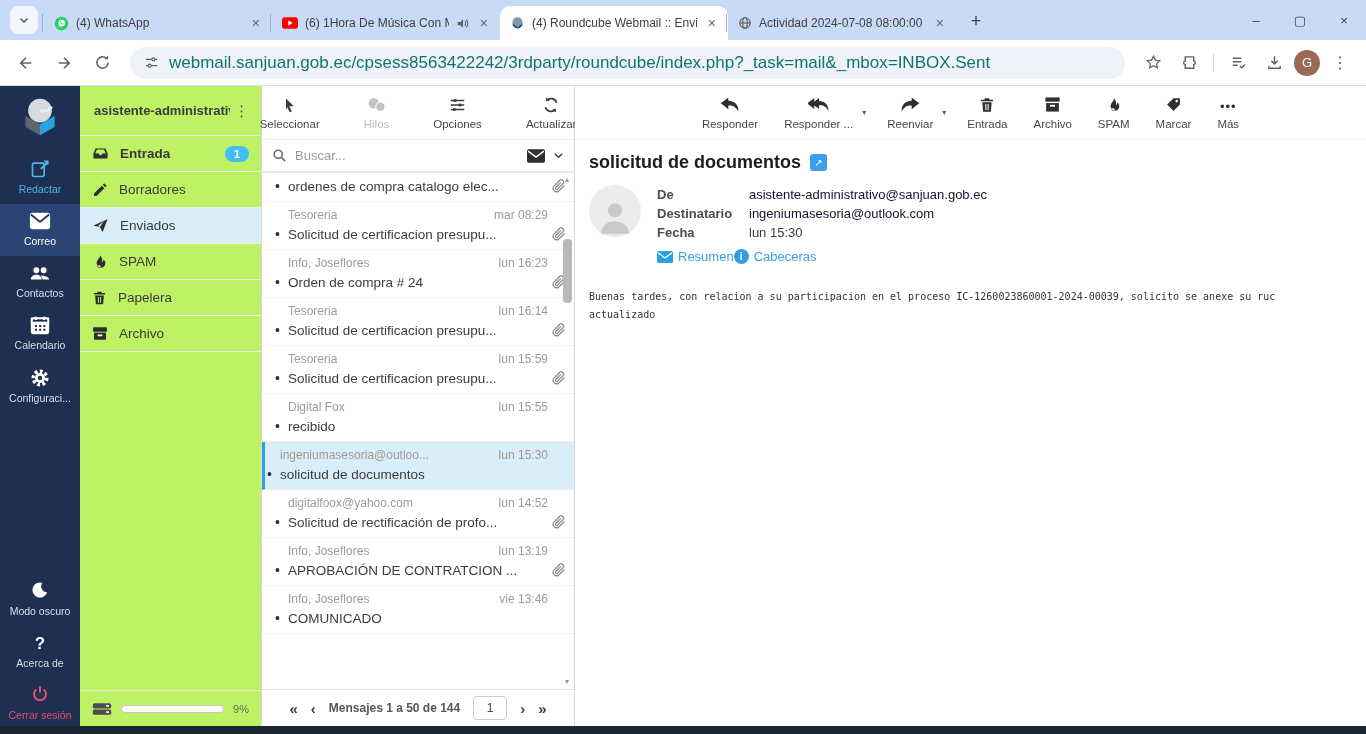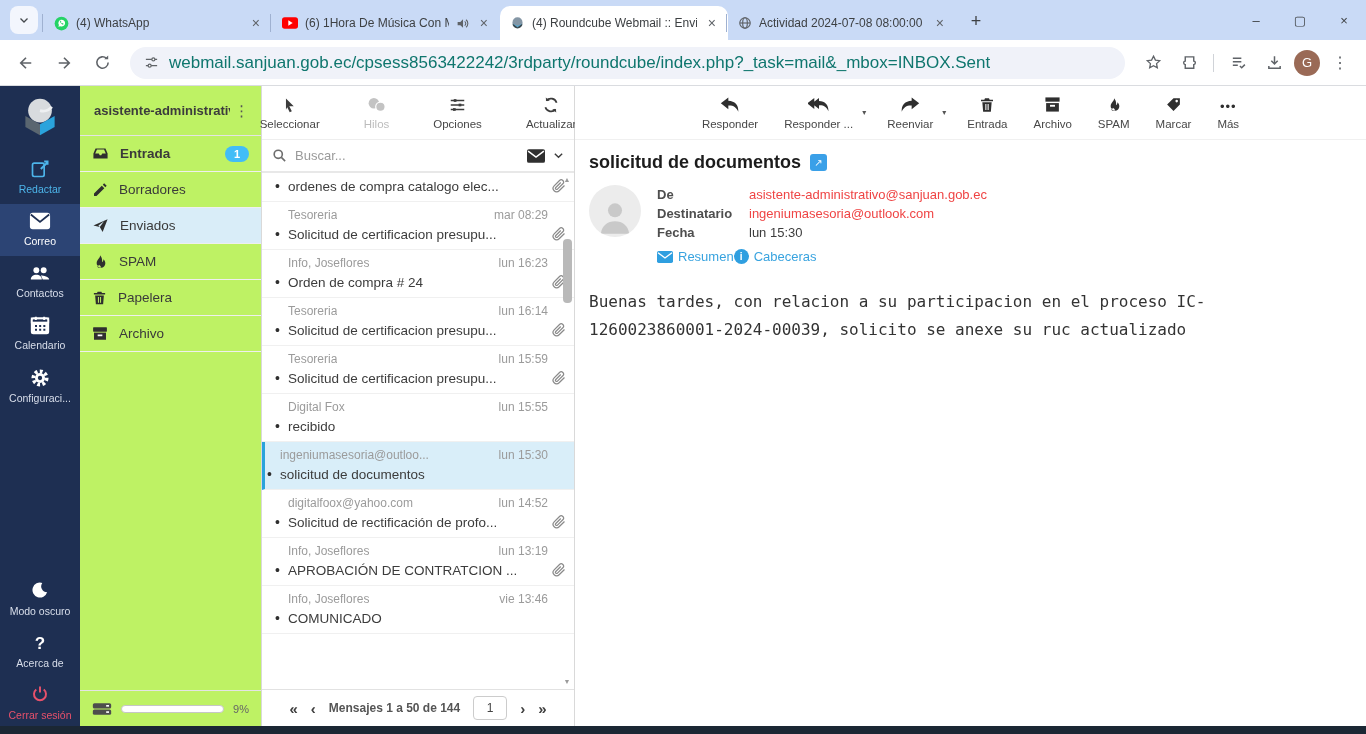--- a/index.html
+++ b/index.html
@@ -88,26 +88,26 @@
   .rt-caret { position:absolute; right:-13px; top:12px; font-size:8px; color:#555; }
   .read-content { padding:12px 16px 0 14px; overflow:hidden; }
   .subject-line { display:flex; align-items:center; gap:9px; }
   .subject-title { font-size:18px; font-weight:bold; color:#1c1c1c; }
   .ext-icon { width:17px; height:17px; background:#3aa0e8; border-radius:3px; color:#fff; font-size:10px; display:flex; align-items:center; justify-content:center; }
   .hdr-block { display:flex; gap:16px; margin-top:12px; }
   .msg-avatar { width:52px; height:52px; border-radius:50%; background:#ececec; overflow:hidden; display:flex; align-items:flex-end; justify-content:center; flex-shrink:0; }
   .fields { font-size:13px; }
   .frow { display:flex; margin:2px 0 4px; }
   .flabel { width:92px; color:#4e4e4e; font-weight:bold; }
-  .fval { color:#ef4444; }
+  .fval { color:#0f172a; }
   .fval.plain { color:#3c3c3c; }
   .hdr-actions { display:flex; margin-top:9px; }
   .hact { display:flex; align-items:center; gap:5px; color:#38a3df; font-size:13px; cursor:pointer; }
   .info-dot { width:15px; height:15px; border-radius:50%; background:#2f9fe0; color:#fff; font-size:10px; font-weight:bold; display:flex; align-items:center; justify-content:center; }
-  .mail-body { margin-top:24px; font-family:"DejaVu Sans Mono",monospace; font-size:16px; color:#333; line-height:1.75; max-width:745px; }
+  .mail-body { margin-top:24px; font-family:"DejaVu Sans Mono",monospace; font-size:10px; color:#333; line-height:1.75; max-width:745px; }
 
   .bottom-strip { height:8px; background:#1b2734; }
   svg { display:block; }
 </style>
 </head>
 <body>
 
 <div class="tabstrip">
   <div class="tab-search">
     <svg width="12" height="12" viewBox="0 0 24 24">

